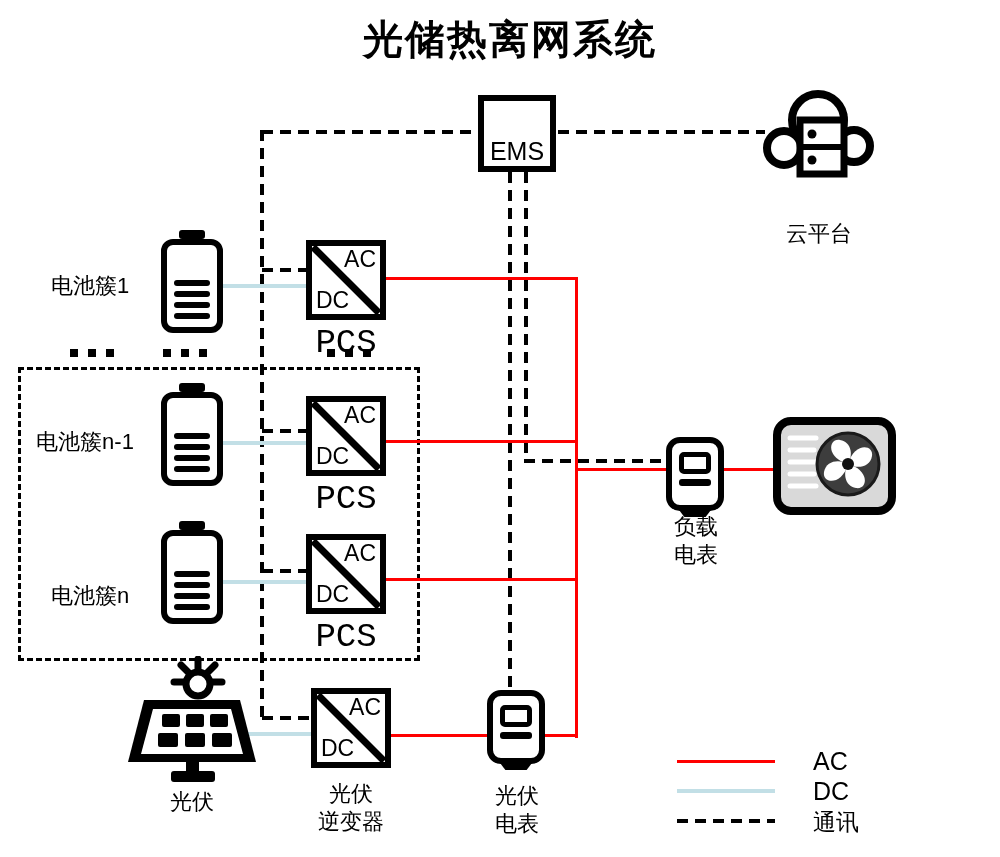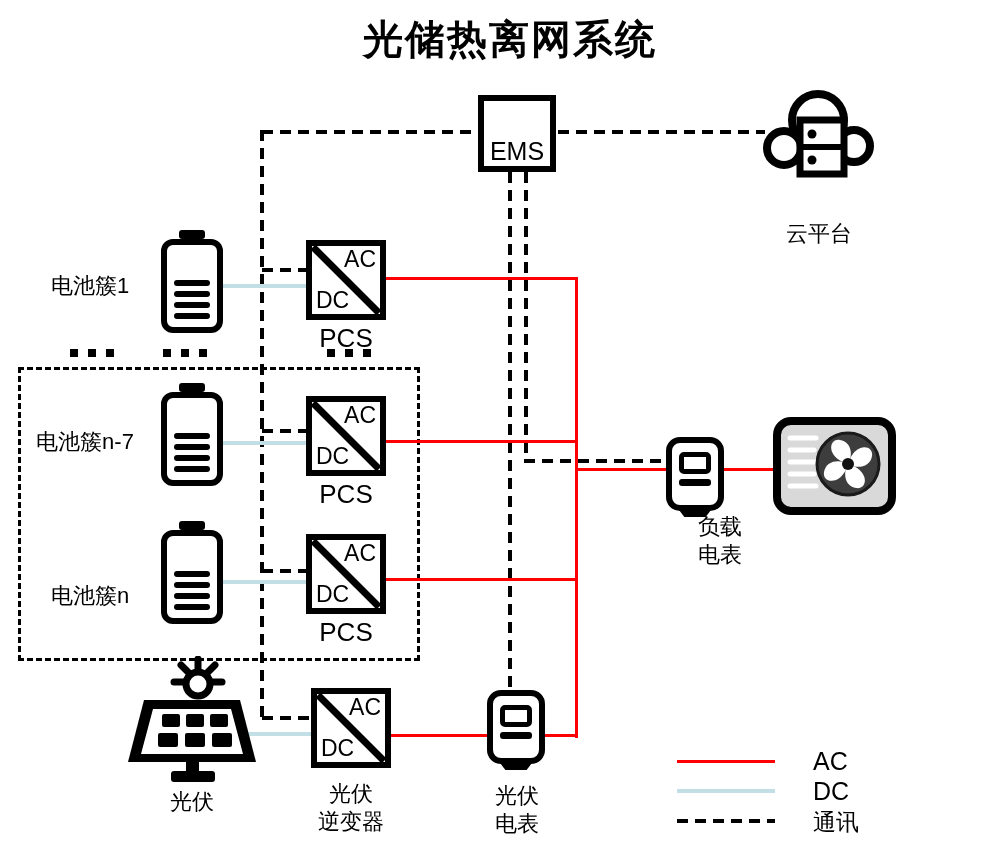--- a/index.html
+++ b/index.html
@@ -31,21 +31,21 @@
   .batt .bars i{display:block;height:6px;background:#000;border-radius:3px;}
   
   .meter{position:absolute;width:46px;height:62px;border:6px solid #000;border-radius:14px;
        background:#fff;display:flex;flex-direction:column;align-items:center;z-index:2;}
   .meter .screen{margin-top:9px;width:22px;height:12px;border:5px solid #000;border-radius:5px;background:#fff;}
   .meter .mbar{margin-top:5px;width:32px;height:7px;background:#000;border-radius:3px;}
   .meter::after{content:"";position:absolute;bottom:-12px;left:50%;transform:translateX(-50%);
        width:38px;height:9px;background:#000;clip-path:polygon(4% 0,96% 0,78% 100%,22% 100%);}
   
   .lbl{position:absolute;font-size:22px;line-height:1.25;text-align:center;z-index:2;}
-  .pcs-lbl{font-size:26px;}
+  .pcs-lbl{font-size:34px;font-family:Liberation Mono, monospace;}
   
   .dots{position:absolute;display:flex;gap:10px;z-index:2;}
   .dots i{width:8px;height:8px;background:#000;display:block;}
   .icon{position:absolute;z-index:2;}
   
   .leg-line{position:absolute;z-index:2;}
   .leg-lbl{position:absolute;font-size:25px;z-index:2;}
 </style>
 </head>
 <body>
@@ -121,21 +121,21 @@
       <i></i>
       <i></i>
       <i></i>
     </div>
   <div class="dots" style="left:327px;top:349px;">
       <i></i>
       <i></i>
       <i></i>
     </div>
 
-  <div class="lbl" style="left:20px;top:428px;width:130px;">电池簇n-7</div>
+  <div class="lbl" style="left:20px;top:428px;width:130px;">电池簇n-1</div>
   <div class="batt" style="left:161px;top:392px;">
     <span class="bars">
         <i></i>
         <i></i>
         <i></i>
         <i></i>
       </span>
   </div>
   <div class="conv" style="left:306px;top:396px;">
     <svg viewBox="0 0 68 68" preserveAspectRatio="none">
@@ -204,21 +204,21 @@
   </div>
   <div class="lbl" style="left:472px;top:782px;width:90px;">
     <div>光伏</div>
     <div>电表</div>
   </div>
 
   <div class="meter" style="left:666px;top:437px;">
     <span class="screen"></span>
     <span class="mbar"></span>
   </div>
-  <div class="lbl" style="left:675px;top:513px;width:90px;">
+  <div class="lbl" style="left:651px;top:513px;width:90px;">
     <div>负载</div>
     <div>电表</div>
   </div>
 
   <svg class="icon" style="left:772px;top:416px;" width="125" height="100" viewBox="0 0 125 100">
     <rect x="5" y="5" width="115" height="90" rx="14" fill="#d9d9d9" stroke="#000" stroke-width="8"></rect>
     <g stroke="#fff" stroke-width="5" stroke-linecap="round">
       <line x1="18" y1="22" x2="44" y2="22"></line>
       <line x1="18" y1="34" x2="42" y2="34"></line>
       <line x1="18" y1="46" x2="44" y2="46"></line>

